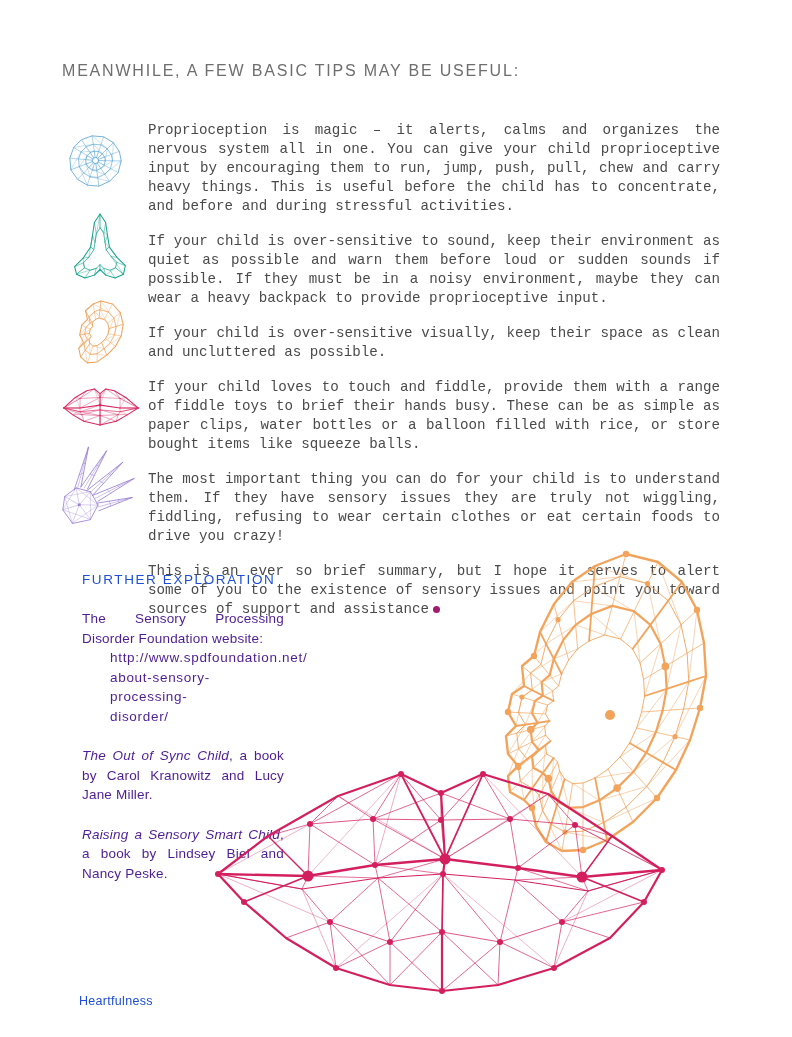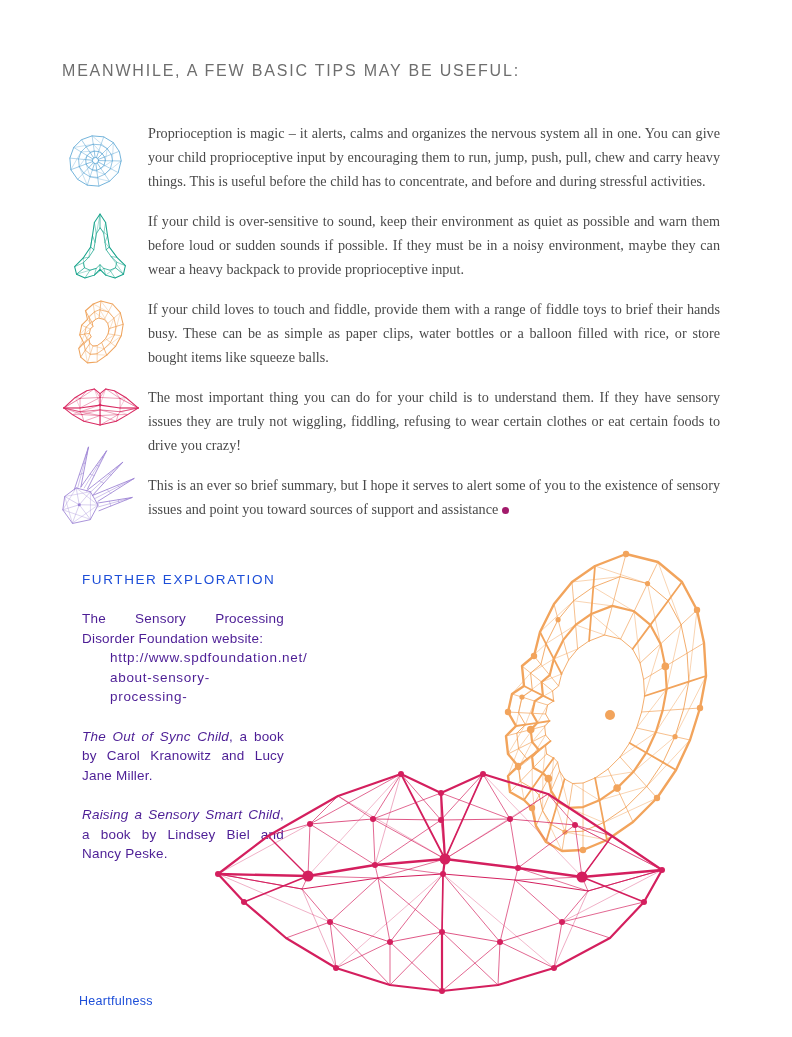--- a/index.html
+++ b/index.html
@@ -1,21 +1,21 @@
 <!DOCTYPE html>
 <html><head>
 <meta charset="utf-8">
 <style>
   html,body{margin:0;padding:0;background:#ffffff;}
   .page{position:relative;width:760px;height:1037px;background:#ffffff;overflow:hidden;
         font-family:"Liberation Sans",sans-serif;border-radius:18px;}
   .heading{position:absolute;left:62px;top:62px;font-size:16px;letter-spacing:1.8px;
            color:#6e6e6e;font-weight:400;white-space:nowrap;}
   .tips{position:absolute;left:148px;top:121px;width:572px;}
-  .tips p{font-family:Liberation Serif, serif;font-size:14.2px;line-height:24px;
+  .tips p{font-family:Liberation Mono, monospace;font-size:14.2px;line-height:19px;
           color:#4a4a4a;text-align:justify;margin:0 0 16px 0;}
   .end-dot{display:inline-block;width:7px;height:7px;border-radius:50%;
            margin-left:4px;vertical-align:baseline;}
   .icon{position:absolute;}
   svg{position:absolute;overflow:visible;display:block;}
   .sidebar{position:absolute;left:82px;top:572px;width:202px;}
   .sb-title{font-size:13.5px;letter-spacing:1.6px;color:#1d4ed8;margin:0 0 22px 0;white-space:nowrap;}
   .sb-p{font-size:13.5px;line-height:19.5px;color:#4c1d95;text-align:justify;
         letter-spacing:.2px;margin:0 0 20px 0;}
   .sb-url{display:block;letter-spacing:.7px;text-align:left;margin-left:28px;}
@@ -291,31 +291,33 @@
         <line x1="41.0" y1="65.0" x2="14.0" y2="84.0" stroke-width="0.5" opacity="0.7"></line>
         <line x1="33.0" y1="80.0" x2="21.3" y2="64.7" stroke-width="0.5" opacity="0.8"></line>
         <line x1="33.0" y1="80.0" x2="4.0" y2="70.0" stroke-width="0.5" opacity="0.7"></line>
         <circle cx="21.285714285714285" cy="64.71428571428571" r="1.6" fill="currentColor" stroke-width="0"></circle>
       </g>
     </svg>
 
   <div class="tips">
     <p><span>Proprioception is magic – it alerts, calms and organizes the nervous system all in one. You can give your child proprioceptive input by encouraging them to run, jump, push, pull, chew and carry heavy things. This is useful before the child has to concentrate, and before and during stressful activities.</span></p>
     <p><span>If your child is over-sensitive to sound, keep their environment as quiet as possible and warn them before loud or sudden sounds if possible. If they must be in a noisy environment, maybe they can wear a heavy backpack to provide proprioceptive input.</span></p>
+    <p><span>If your child is over-sensitive visually, keep their space as clean and uncluttered as possible.</span></p>
     <p><span>If your child loves to touch and fiddle, provide them with a range of fiddle toys to brief their hands busy. These can be as simple as paper clips, water bottles or a balloon filled with rice, or store bought items like squeeze balls.</span></p>
     <p><span>The most important thing you can do for your child is to understand them.  If they have sensory issues they are truly not wiggling, fiddling, refusing to wear certain clothes or eat certain foods to drive you crazy!</span></p>
     <p><span>This is an ever so brief summary, but I hope it serves to alert some of you to the existence of sensory issues and point you toward sources of support and assistance</span><span class="end-dot" style="background: rgb(162, 26, 107);"></span></p>
   </div>
 
   <div class="sidebar">
     <div class="sb-title">FURTHER EXPLORATION</div>
     <p class="sb-p">
       <span>The Sensory Processing Disorder Foundation website:</span>
       <span class="sb-url">http://www.spdfoundation.net/</span>
       <span class="sb-url">about-sensory-processing-</span>
+      <span class="sb-url">disorder/</span>
     </p>
     <p class="sb-p">
       <span class="sb-italic">The Out of Sync Child</span><span>, a book by Carol Kranowitz and Lucy Jane Miller.</span>
     </p>
     <p class="sb-p">
       <span class="sb-italic">Raising a Sensory Smart Child</span><span>, a book by Lindsey Biel and Nancy Peske.</span>
     </p>
   </div>
 
   <svg id="big-ear" style="left:500px;top:548px" width="212" height="312" viewBox="0 0 212 312">

